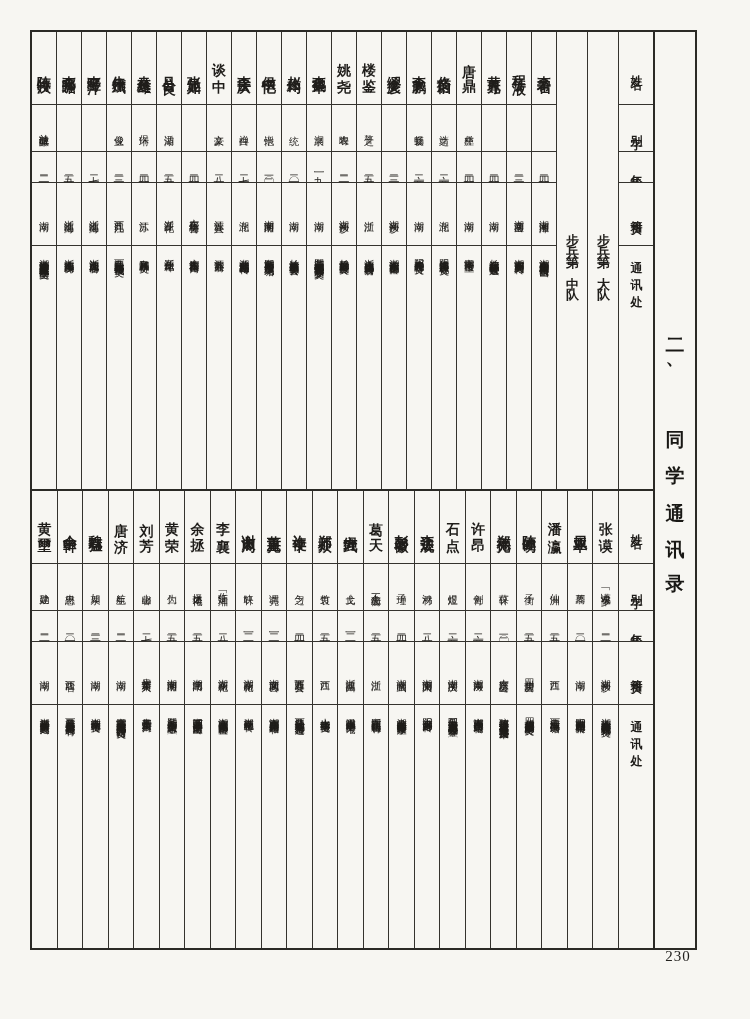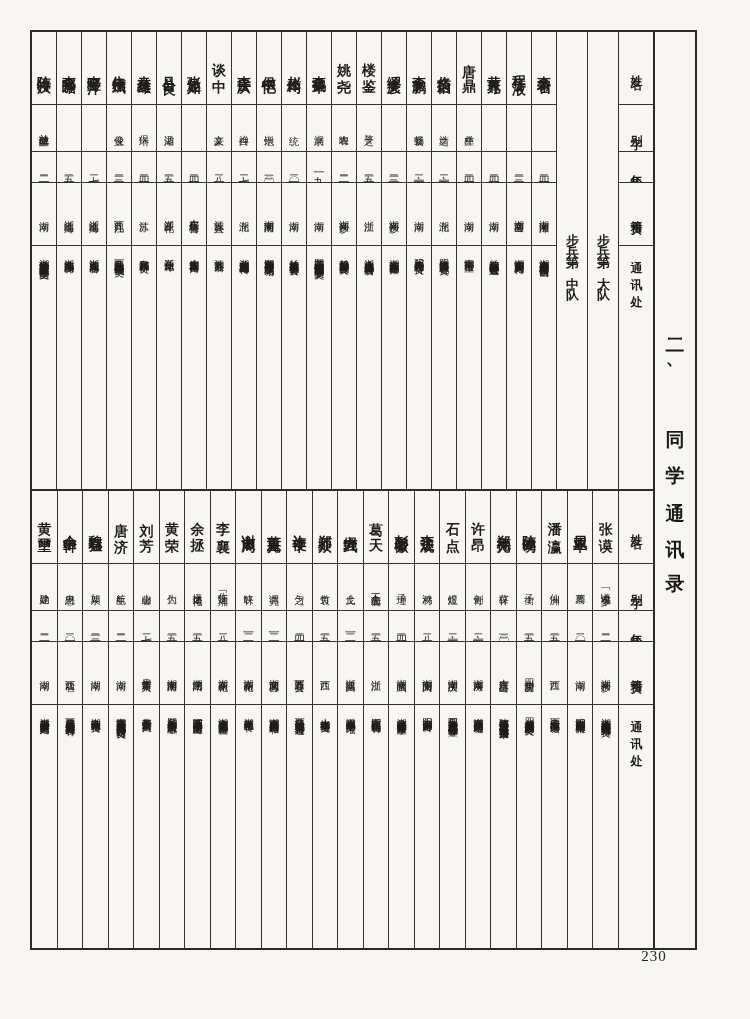--- a/index.html
+++ b/index.html
@@ -37,21 +37,21 @@
   .v{writing-mode:vertical-rl;text-orientation:upright;}
   .name-text{font-size:14px;font-weight:bold;letter-spacing:2px;max-height:68px;line-height:15px;}
   .name-text.two{letter-spacing:1.15em;}
   .small-text{font-size:10px;letter-spacing:1px;line-height:11px;max-height:95%;}
   .age-text{font-size:11px;letter-spacing:1px;line-height:12px;}
   .contact-text{font-size:10px;letter-spacing:0.5px;line-height:11.5px;max-height:242px;margin-top:0;}
   .hdr-text{font-size:12px;font-weight:bold;letter-spacing:3px;}
   .hdr-contact{letter-spacing:17px;}
   .unit-text{font-size:13px;font-weight:bold;letter-spacing:11px;margin-top:-10px;}
   .page-number{
-    position:absolute;left:634px;top:948px;width:40px;text-align:center;
+    position:absolute;left:658px;top:948px;width:40px;text-align:center;
     font-size:15px;letter-spacing:1px;color:#23221f;
     font-family:"Liberation Serif","DejaVu Serif",serif;
   }
 </style>
 </head>
 <body>
 
 <div class="page">
   <div class="outer">
     <div class="table" id="table">

